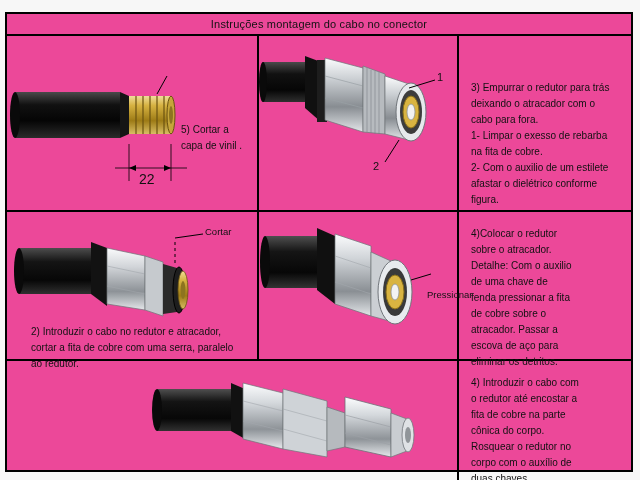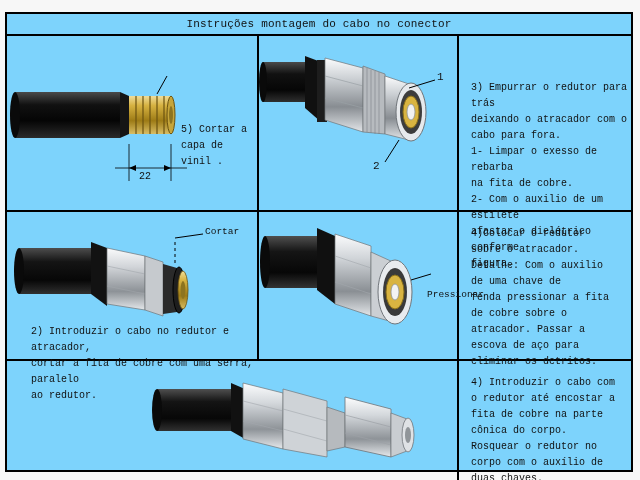--- a/index.html
+++ b/index.html
@@ -1,18 +1,18 @@
 <!DOCTYPE html>
 <html><head>
 <meta charset="utf-8">
 <style>
   html,body{margin:0;padding:0;background:#ffffff;}
   body{width:640px;height:480px;overflow:hidden;font-family:"Liberation Sans",sans-serif;}
   #sheet{position:relative;width:640px;height:480px;background:#f7f7f7;}
-  .frame{position:absolute;left:5px;top:12px;width:628px;height:460px;border:2px solid #000;background:#7dd3fc;box-sizing:border-box;font-family:Liberation Mono, monospace;}
+  .frame{position:absolute;left:5px;top:12px;width:628px;height:460px;border:2px solid #000;background:#ec4899;box-sizing:border-box;}
   .title-bar{position:absolute;left:0;top:0;width:100%;height:22px;border-bottom:2px solid #000;box-sizing:border-box;display:flex;align-items:center;justify-content:center;}
   .title-bar .t{font-size:11px;color:#111;letter-spacing:.2px;}
   .hline{position:absolute;background:#000;height:2px;left:0;width:100%;}
   .vline{position:absolute;background:#000;width:2px;top:0;height:100%;}
   .cell{position:absolute;box-sizing:border-box;}
   .txt{font-size:10px;line-height:16px;color:#111;white-space:pre-line;}
   .label{font-size:9.5px;color:#111;}
   svg{display:block;}
   .pos{position:absolute;}
 </style>
@@ -70,21 +70,21 @@
         <ellipse cx="164" cy="79" rx="4" ry="19" fill="#c6a53a" stroke="#6b5310" stroke-width="1"></ellipse>
         <ellipse cx="164" cy="79" rx="2" ry="9" fill="#8d7420"></ellipse>
 
         <path d="M150,58 L160,40" stroke="#000" stroke-width="1" fill="none"></path>
 
         <path d="M122,108 L122,145 M164,108 L164,145" stroke="#000" stroke-width="0.8"></path>
         <path d="M108,132 L180,132" stroke="#000" stroke-width="0.8"></path>
         <path d="M122,132 l7,-3 l0,6 z" fill="#000"></path>
         <path d="M164,132 l-7,-3 l0,6 z" fill="#000"></path>
       </svg>
-      <div class="pos label" style="left:132px;top:135px;font-size:10px;">22</div>
+      <div class="pos label" style="left:132px;top:135px;font-size:14px;">22</div>
       <div class="pos txt" style="left:174px;top:86px;width:74px;">5) Cortar a
 capa de vinil .</div>
     </div>
 
     <div class="cell" style="left:252px;top:22px;width:198px;height:174px;">
       <svg width="198" height="174" viewBox="0 0 198 174">
         <defs>
           <linearGradient id="g_blk2" x1="0" y1="0" x2="0" y2="1">
             <stop offset="0%" stop-color="#4a4a4a"></stop>
               <stop offset="30%" stop-color="#111"></stop>

